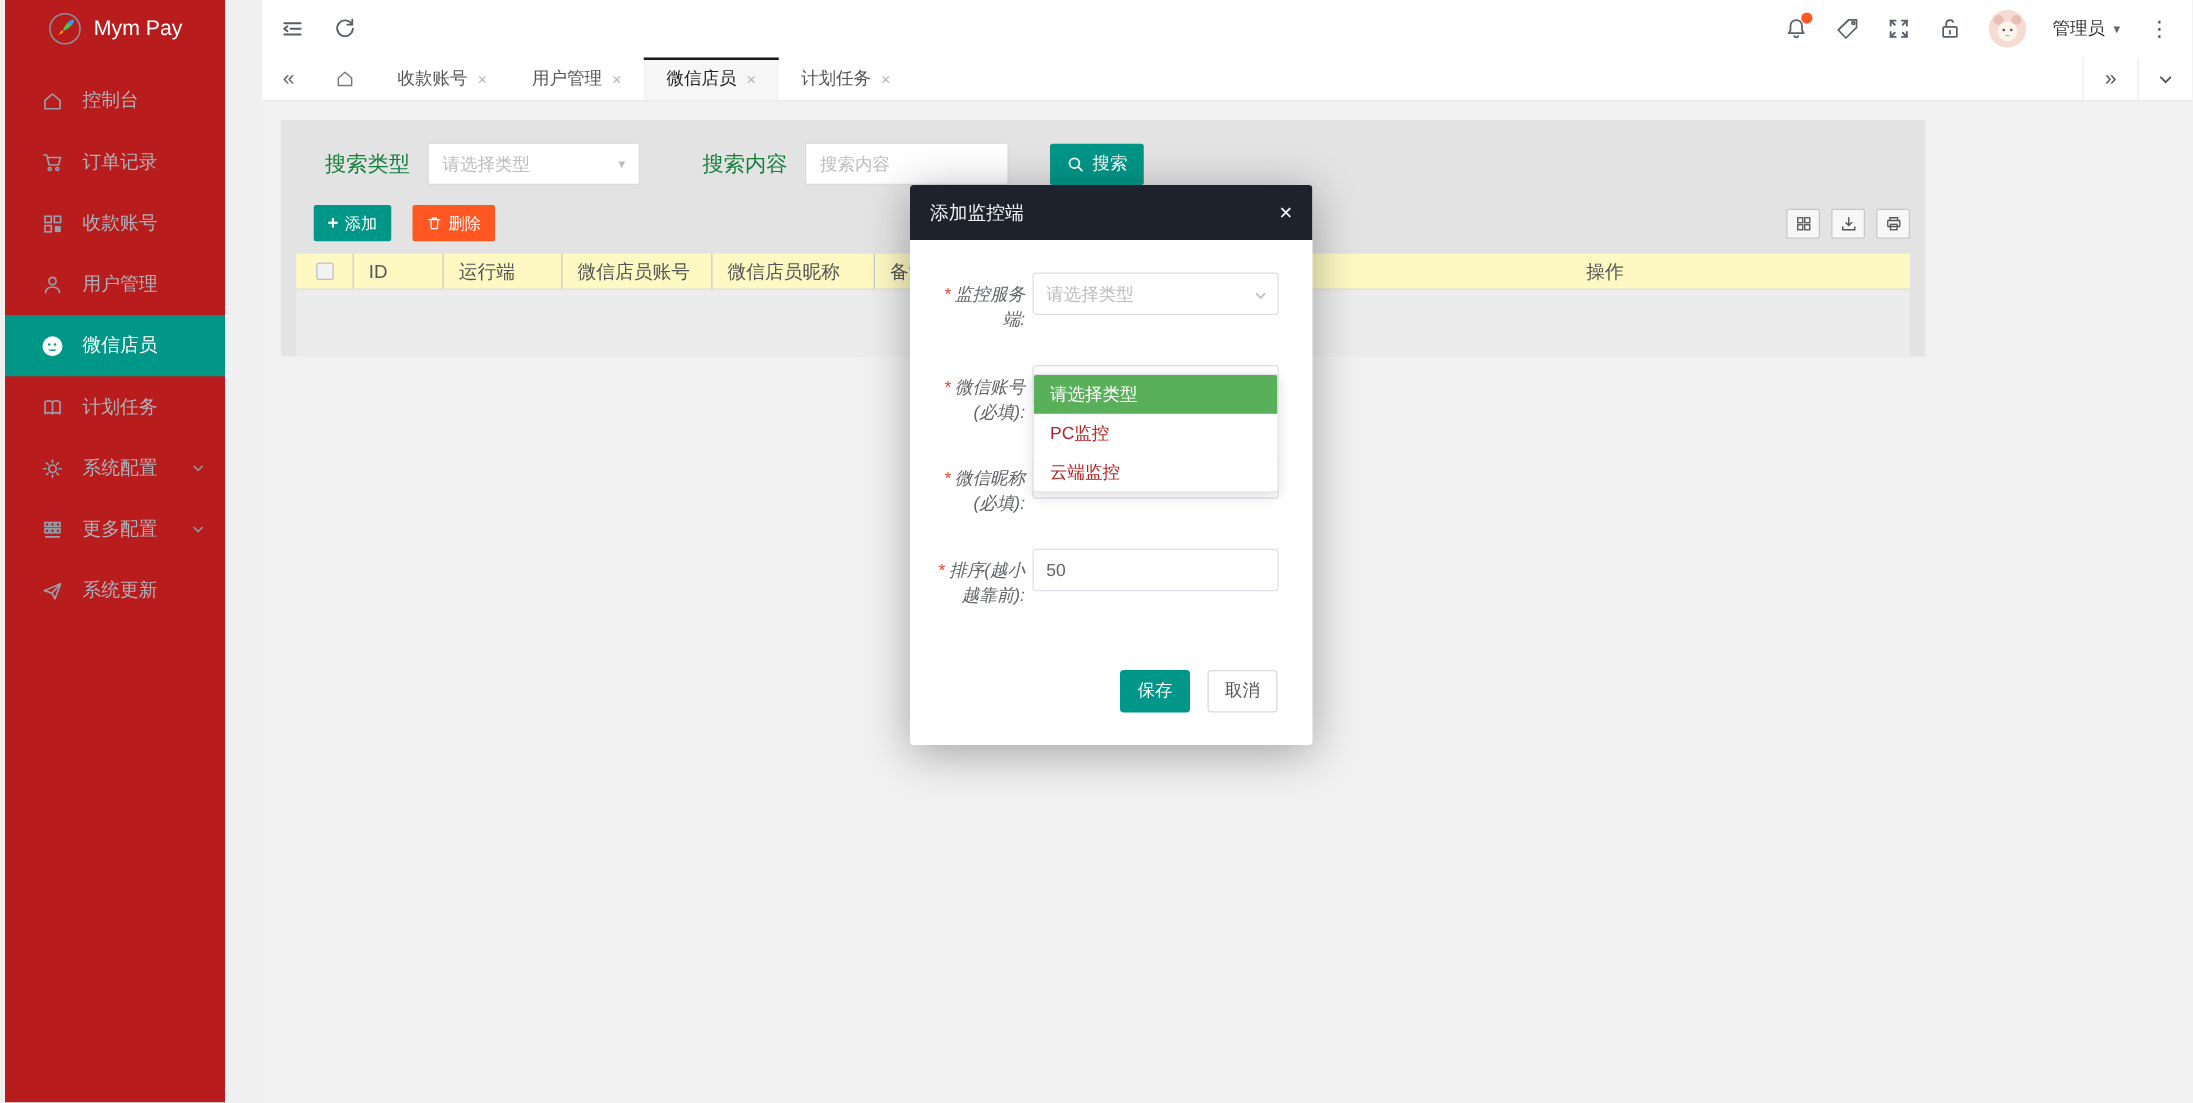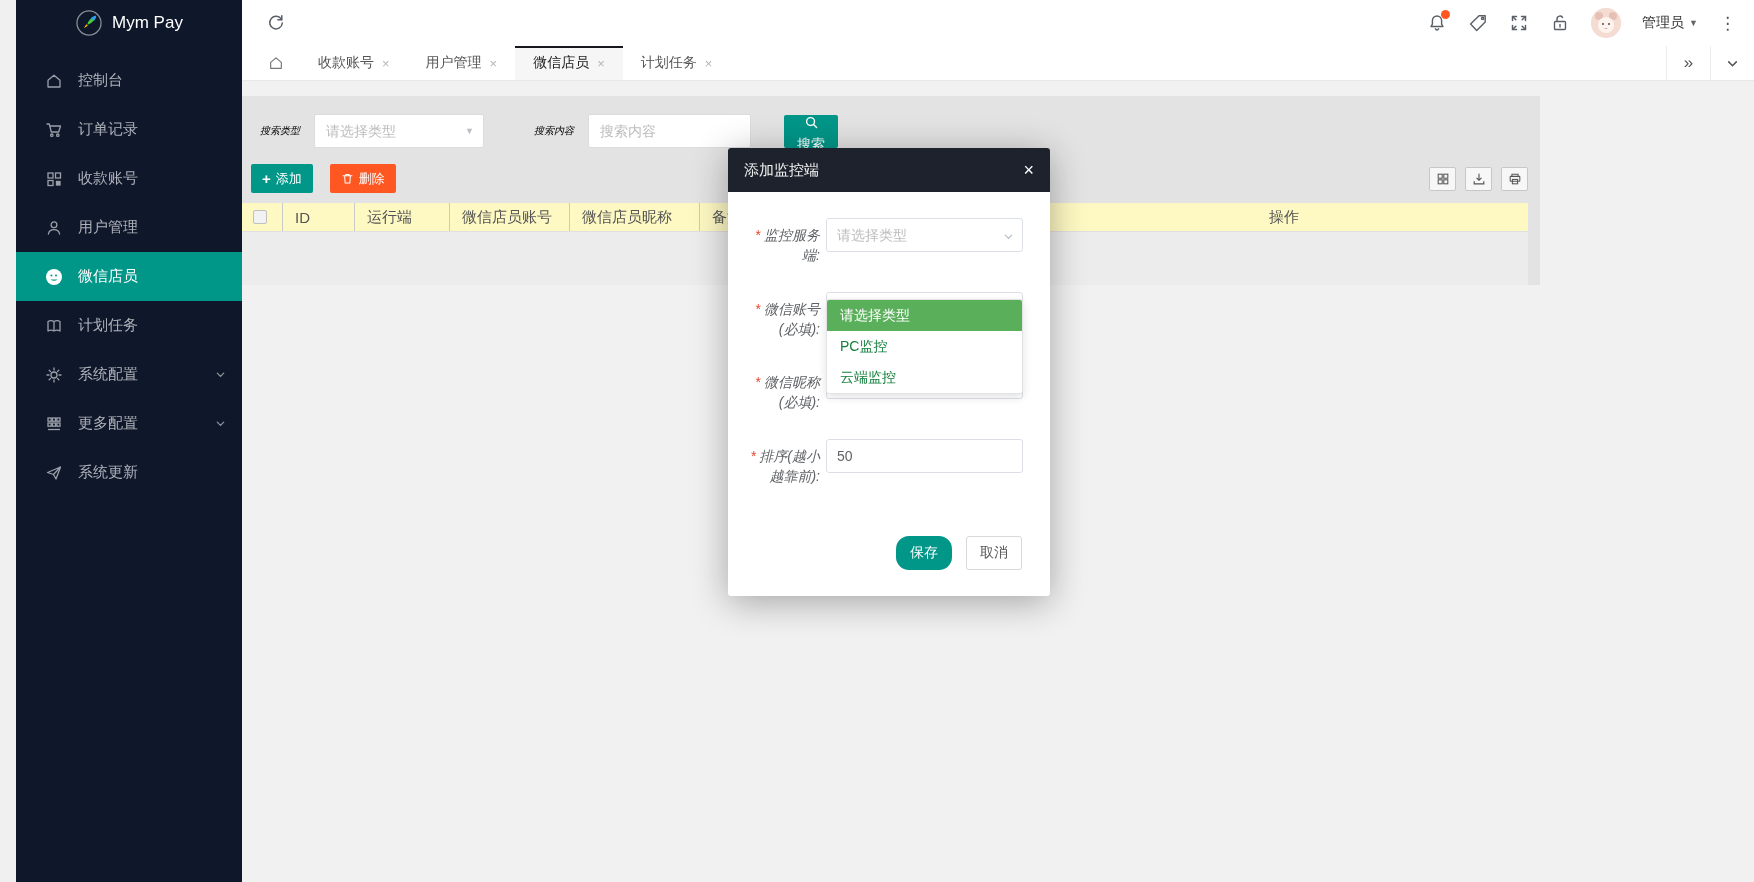--- a/index.html
+++ b/index.html
@@ -1,21 +1,21 @@
 <!DOCTYPE html>
 <html><head>
 <meta charset="utf-8">
 <style>
   * { margin:0; padding:0; box-sizing:border-box; }
   html,body { width:1754px; height:882px; overflow:hidden; }
   body { font-family:"Liberation Sans","DejaVu Sans",sans-serif; background:#f0f0f0; position:relative; font-size:14px; color:#333; }
   svg { display:block; }
 
   
-  .sidebar { position:absolute; left:16px; top:0; width:226px; height:882px; background:#0f172a; z-index:5; }
+  .sidebar { position:absolute; left:4px; top:0; width:176px; height:882px; background:#b91c1c; z-index:5; }
   .logo { height:46px; display:flex; align-items:center; justify-content:center; gap:9px; color:#fff; font-size:17px; }
   .nav { margin-top:10px; }
   .nav-item { height:49px; display:flex; align-items:center; padding-left:29px; color:#aeb2ba; cursor:pointer; font-size:15px; position:relative; }
   .nav-item .ni-icon { width:18px; height:18px; margin-right:15px; color:#9aa0a9; flex:0 0 auto; }
   .nav-item.active { background:#009688; color:#fff; }
   .nav-item.active .ni-icon { color:#fff; }
   .nav-item .chev { position:absolute; right:16px; color:#8f949c; }
 
   
   .main { position:absolute; left:210px; top:0; right:0; bottom:0; }
@@ -40,28 +40,28 @@
   .tab.active { background:#f6f6f6; color:#222; }
   .tab.active::before { content:""; position:absolute; left:0; top:0; right:0; height:2px; background:#16181d; }
   .tab-spacer { flex:1; }
   .tab-ctrl { width:44px; display:flex; align-items:center; justify-content:center; color:#555; border-left:1px solid #ececec; cursor:pointer; font-size:17px; }
 
   
   .content { position:absolute; top:82px; left:0; right:0; bottom:0; background:#f1f1f1; }
   .panel { margin:14px 0 0 15px; width:1315px; background:#e3e3e3; padding:12px 12px 0 12px; }
 
   .search-row { height:46px; display:flex; align-items:center; padding-left:23px; margin-bottom:8px; }
-  .s-label { font-size:10px; color:#000000; margin-right:14px;font-style:italic; }
+  .s-label { font-size:17px; color:#15803d; margin-right:14px; }
   .sel-wrap { position:relative; }
   .sel-input, .txt-input { height:34px; border:1px solid #dcdcdc; border-radius:2px; background:#fff; padding:0 28px 0 11px; font-size:14px; color:#666; outline:none; font-family:inherit; }
   .txt-input { padding-right:11px; }
   ::placeholder { color:#bdbdbd; opacity:1; }
   .sel-caret { position:absolute; right:10px; top:12px; font-size:9px; color:#b9bdc4; pointer-events:none; }
   .lbl2 { margin-left:50px; }
-  .btn-search { margin-left:33px; height:33px; padding:0 13px; background:#009688; border:none; border-radius:2px; color:#fff; font-size:14px; display:flex; align-items:center; gap:6px; cursor:pointer; font-family:inherit;flex-direction:column; }
+  .btn-search { margin-left:33px; height:33px; padding:0 13px; background:#009688; border:none; border-radius:2px; color:#fff; font-size:14px; display:flex; align-items:center; gap:6px; cursor:pointer; font-family:inherit; }
 
   .toolbar-row { display:flex; align-items:center; padding:2px 0 10px 14px; }
   .btn-add { height:29px; padding:0 11px; background:#009688; color:#fff; border:none; border-radius:2px; font-size:13px; display:flex; align-items:center; gap:5px; cursor:pointer; font-family:inherit; }
   .btn-del { height:29px; padding:0 11px; background:#ff5722; color:#fff; border:none; border-radius:2px; font-size:13px; display:flex; align-items:center; gap:5px; cursor:pointer; margin-left:17px; font-family:inherit; }
   .btn-add .plus { font-size:15px; font-weight:bold; }
   .tool-icons { margin-left:auto; display:flex; gap:9px; }
   .mini-btn { width:27px; height:24px; border:1px solid #c7c7c7; border-radius:2px; background:#f7f7f7; display:flex; align-items:center; justify-content:center; color:#555; cursor:pointer; }
 
   .thead { display:flex; height:28px; background:#fef9c3; align-items:center; font-size:15px; color:#555; }
   .th { height:100%; display:flex; align-items:center; padding-left:12px; border-right:1px solid #cacaca; }
@@ -78,24 +78,24 @@
   .modal-close { margin-left:auto; color:#fff; font-size:18px; cursor:pointer; line-height:1; }
   .modal-bd { padding:26px 27px 26px 16px; position:relative; }
   .f-row { display:flex; margin-bottom:26px; }
   .f-label { width:76px; text-align:right; font-size:14px; color:#606266; line-height:1.45; padding-top:7px; flex:0 0 auto; }
   .req { color:#e8472e; margin-right:3px; }
   .lt { white-space:pre-line;font-style:italic; }
   .f-ctrl { margin-left:6px; flex:1; position:relative; }
   .f-input { width:100%; height:34px; border:1px solid #dcdfe6; border-radius:3px; padding:0 10px; font-size:14px; color:#606266; outline:none; background:#fff; font-family:inherit; }
   .f-caret { position:absolute; right:9px; top:13px; color:#b9bdc4; pointer-events:none; }
   .dropdown { position:absolute; left:98px; top:107px; width:197px; background:#fff; border:1px solid #e3e3e3; border-radius:3px; box-shadow:0 3px 10px rgba(0,0,0,.12); z-index:5; overflow:hidden; }
-  .dd-opt { height:31px; line-height:31px; padding-left:13px; font-size:14px; color:#15803d; cursor:pointer; }
+  .dd-opt { height:31px; line-height:31px; padding-left:13px; font-size:14px; color:#b91c1c; cursor:pointer; }
   .dd-opt.selected { background:#5aaf5a; color:#fff; }
   .modal-ft { display:flex; justify-content:flex-end; gap:14px; padding:24px 28px 26px 0; }
-  .btn-save { width:56px; height:34px; background:#009688; color:#fff; border:none; border-radius:13px; font-size:14px; cursor:pointer; font-family:inherit; }
+  .btn-save { width:56px; height:34px; background:#009688; color:#fff; border:none; border-radius:3px; font-size:14px; cursor:pointer; font-family:inherit; }
   .btn-cancel { width:56px; height:34px; background:#fff; color:#555; border:1px solid #d9d9d9; border-radius:3px; font-size:14px; cursor:pointer; font-family:inherit; }
 </style>
 </head>
 <body>
 
 <aside class="sidebar">
   <div class="logo">
     <span>
       <svg width="28" height="28" viewBox="0 0 36 36">
         <circle cx="18" cy="18" r="15.5" fill="none" stroke="#8a8f98" stroke-width="1.6"></circle>

